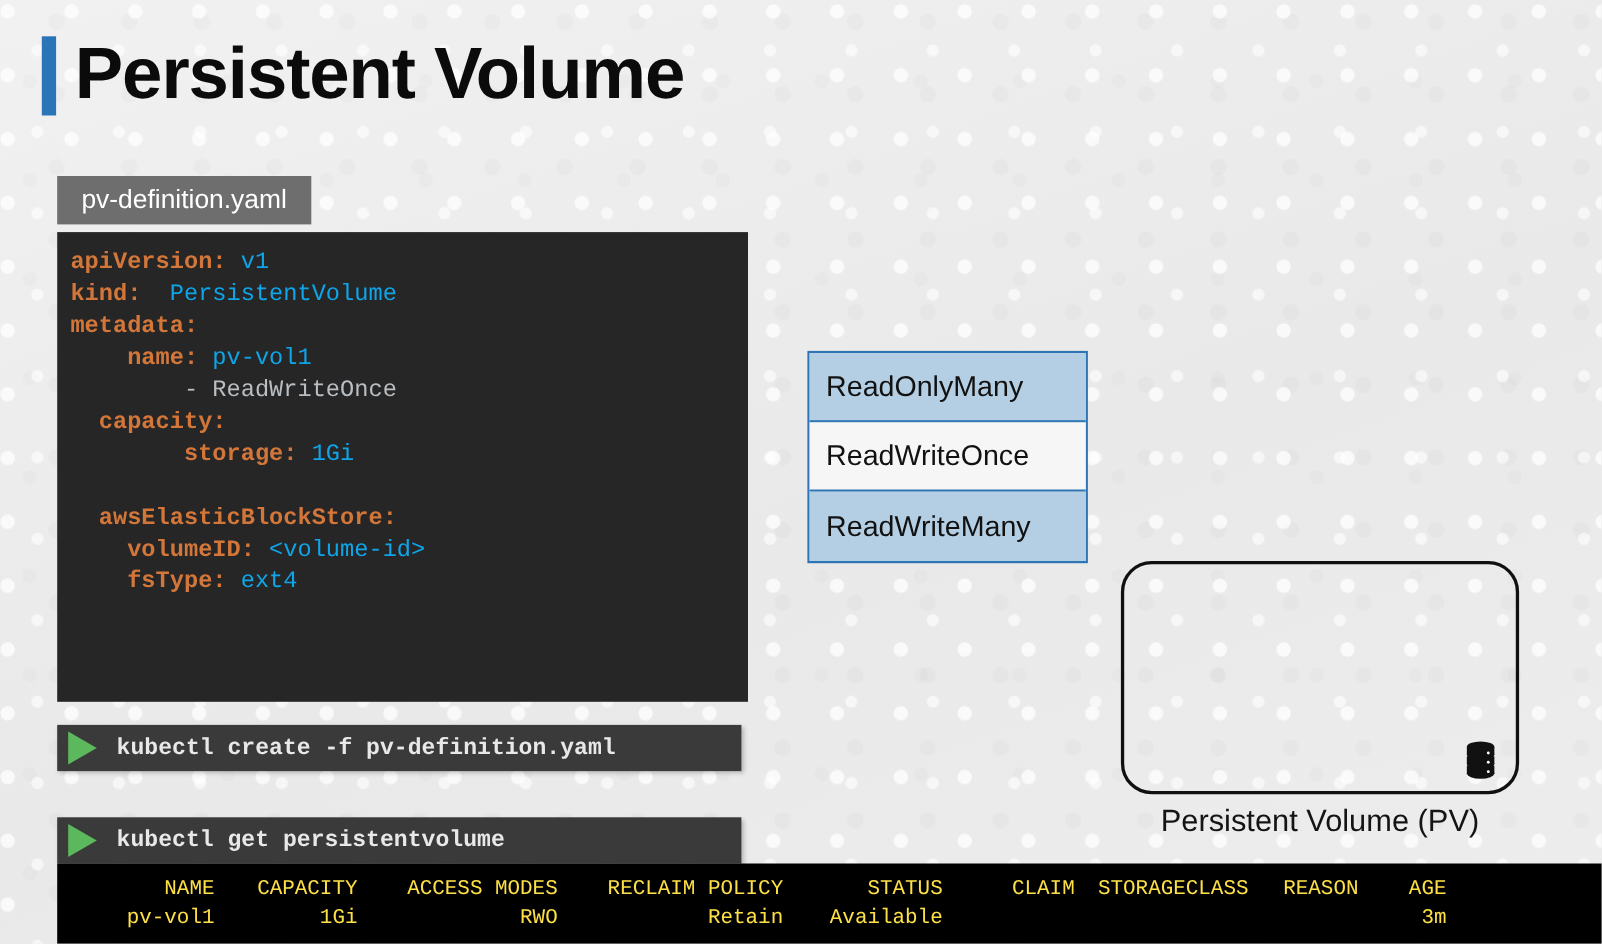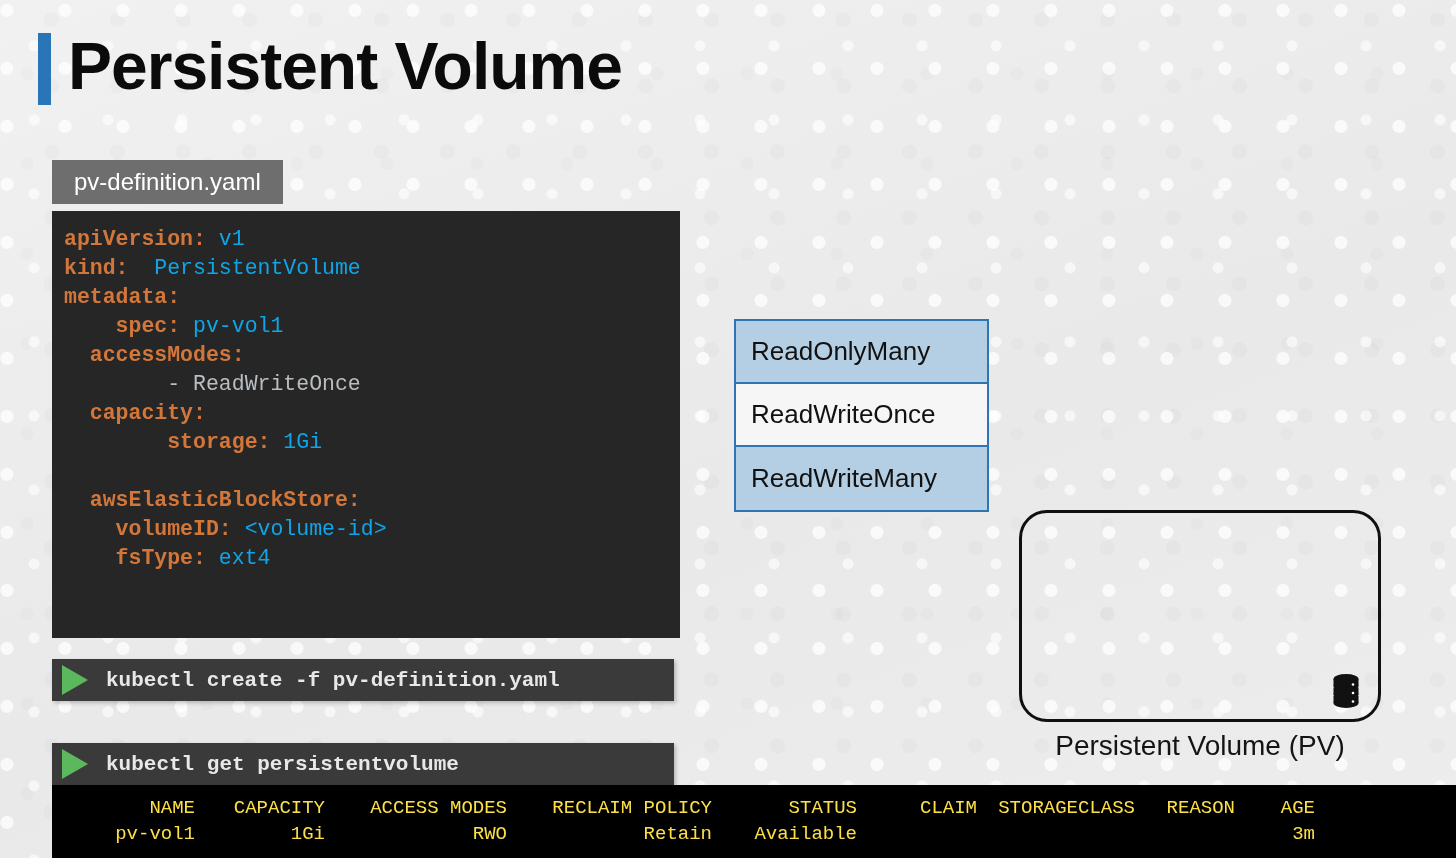--- a/index.html
+++ b/index.html
@@ -191,22 +191,21 @@
 </div>
 
 <div id="file-tab">
   <span>pv-definition.yaml</span>
 </div>
 
 <div id="code-block">
     <div class="code-line"><span class="code-key">apiVersion:</span><span class="code-val"> v1</span></div>
     <div class="code-line"><span class="code-key">kind:</span><span class="code-val">  PersistentVolume</span></div>
     <div class="code-line"><span class="code-key">metadata:</span></div>
-    <div class="code-line"><span class="code-key">    spec:</span><span class="code-val"> pv-vol1</span></div>
-    <div class="code-line"><span class="code-key">  accessModes:</span></div>
+    <div class="code-line"><span class="code-key">    name:</span><span class="code-val"> pv-vol1</span></div>
     <div class="code-line"><span class="code-plain">        - ReadWriteOnce</span></div>
     <div class="code-line"><span class="code-key">  capacity:</span></div>
     <div class="code-line"><span class="code-key">        storage:</span><span class="code-val"> 1Gi</span></div>
     <div class="code-line"><span class="code-plain"> </span></div>
     <div class="code-line"><span class="code-key">  awsElasticBlockStore:</span></div>
     <div class="code-line"><span class="code-key">    volumeID:</span><span class="code-val"> &lt;volume-id&gt;</span></div>
     <div class="code-line"><span class="code-key">    fsType:</span><span class="code-val"> ext4</span></div>
   </div>
 
 <div class="cmd-bar" id="cmd-create">

